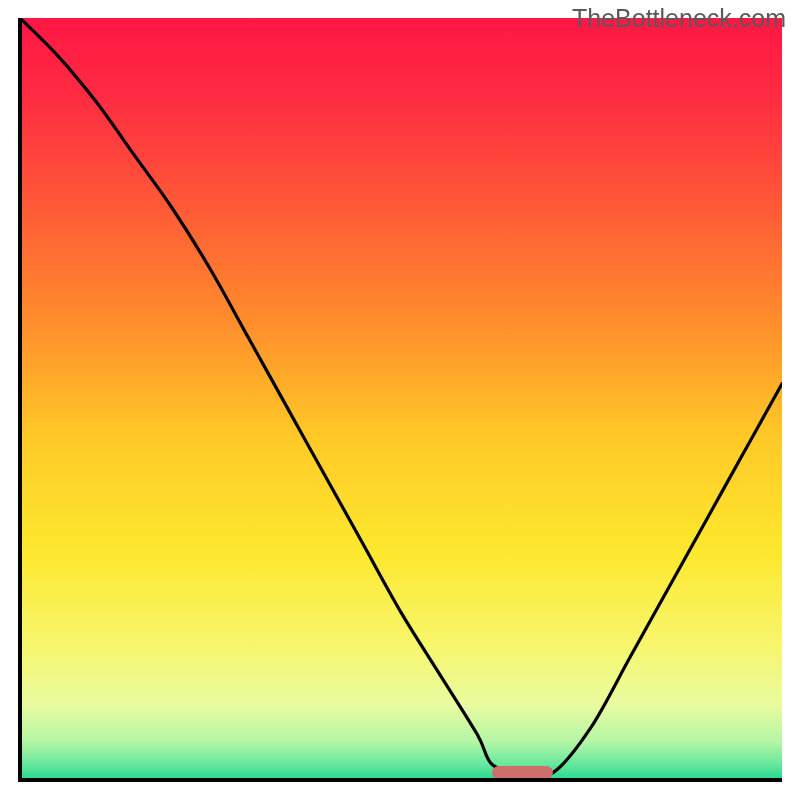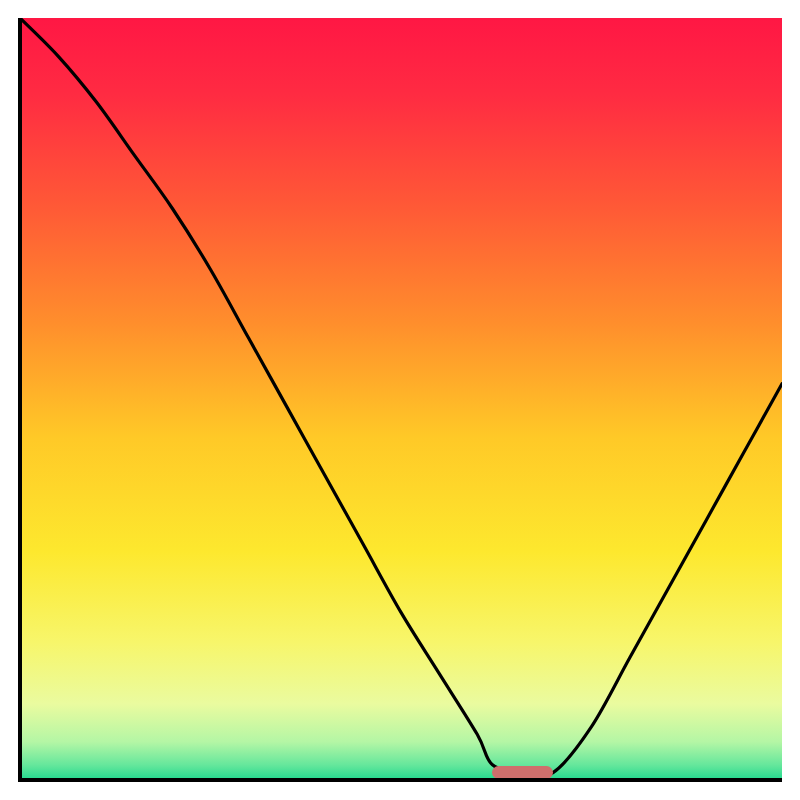--- a/index.html
+++ b/index.html
@@ -65,20 +65,21 @@
     border-radius: 7px;
     z-index: 6;
     background: #cf6f6c;
   }
 </style>
 </head>
 <body>
 
 <div class="chart-container">
 
+  <div class="watermark">TheBottleneck.com</div>
 
   <svg class="gradient-bg" viewBox="0 0 762 762" preserveAspectRatio="none">
     <defs>
       <linearGradient id="bg-grad" x1="0" y1="0" x2="0" y2="1">
           <stop offset="0%" stop-color="#ff1744"></stop>
           <stop offset="10%" stop-color="#ff2b42"></stop>
           <stop offset="25%" stop-color="#ff5a36"></stop>
           <stop offset="40%" stop-color="#ff8e2c"></stop>
           <stop offset="55.00000000000001%" stop-color="#ffc927"></stop>
           <stop offset="70%" stop-color="#fde82e"></stop>

